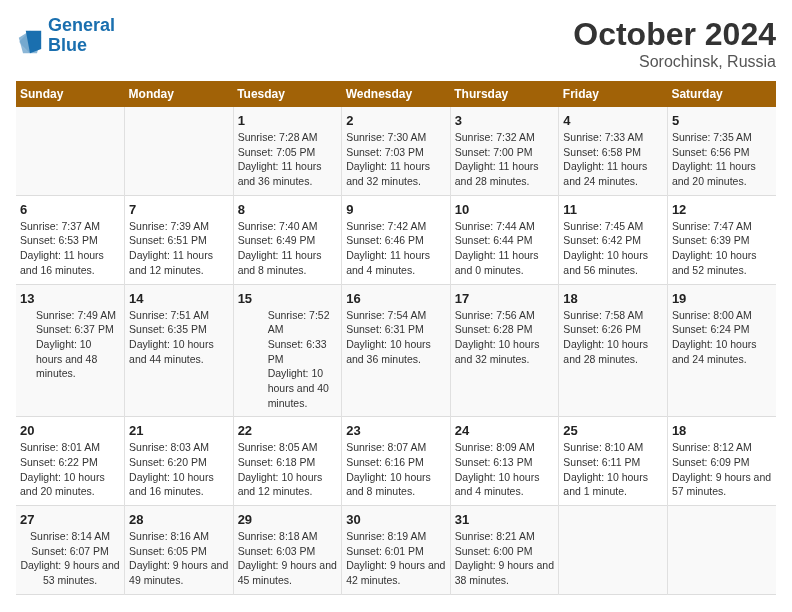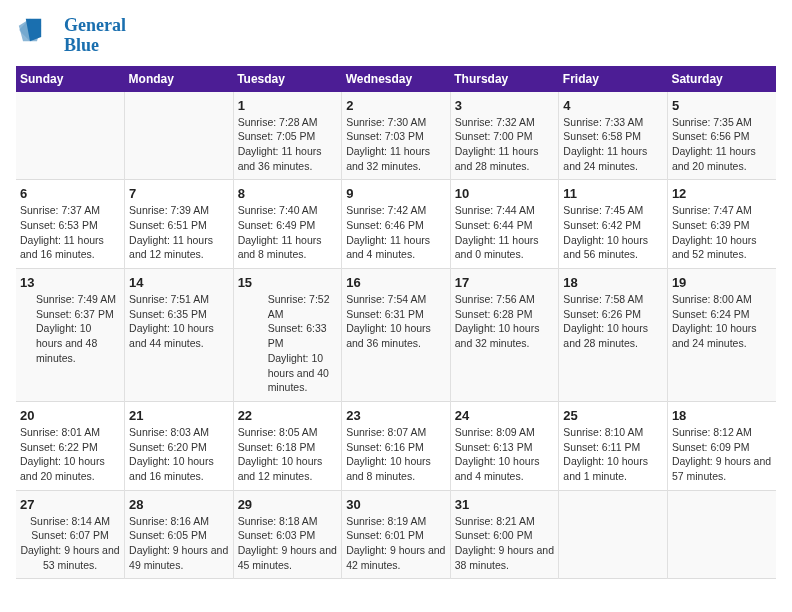--- a/index.html
+++ b/index.html
@@ -11,23 +11,22 @@
       padding: 16px;
     }
     .header {
       display: flex;
       justify-content: space-between;
       align-items: flex-start;
       margin-bottom: 10px;
     }
     .logo {
       display: flex;
-      align-items: flex-start;
-      gap: 20px;
-      font-family: Liberation Serif, serif;
+      align-items: flex-end;
+      gap: 4px;
     }
     .logo-text {
       font-size: 18px;
       font-weight: bold;
       color: #333;
       line-height: 1.1;
     }
     .logo-text span {
       color: #1a6faf;
     }
@@ -46,21 +45,21 @@
     .location {
       font-size: 16px;
       color: #555;
     }
     table {
       width: 100%;
       border-collapse: collapse;
       font-size: 11px;
     }
     thead th {
-      background-color: #4c1d95;
+      background-color: #a16207;
       color: #fff;
       padding: 6px 4px;
       text-align: left;
       font-size: 12px;
       font-weight: bold;
     }
     tbody tr {
       border-bottom: 1px solid #ddd;
     }
     tbody tr:nth-child(odd) {
@@ -103,20 +102,24 @@
     <svg class="logo-icon" viewBox="0 0 40 40" xmlns="http://www.w3.org/2000/svg">
       <polygon points="20,4 36,20 20,36 4,20" fill="#1a6faf" opacity="0.2"></polygon>
       <polygon points="20,4 36,14 30,36 10,36 4,14" fill="#1a6faf" opacity="0.5"></polygon>
       <polygon points="14,4 36,4 36,30 20,36" fill="#1a6faf"></polygon>
     </svg>
     <div class="logo-text">
       <div><span>General</span></div>
       <div style="color:#1a6faf;">Blue</div>
     </div>
   </div>
+  <div class="title-block">
+    <div class="month-title">October 2024</div>
+    <div class="location">Sorochinsk, Russia</div>
+  </div>
 </div>
 
 <table>
   <thead>
     <tr>
     <th>Sunday</th>
         <th>Monday</th>
         <th>Tuesday</th>
         <th>Wednesday</th>
         <th>Thursday</th>

